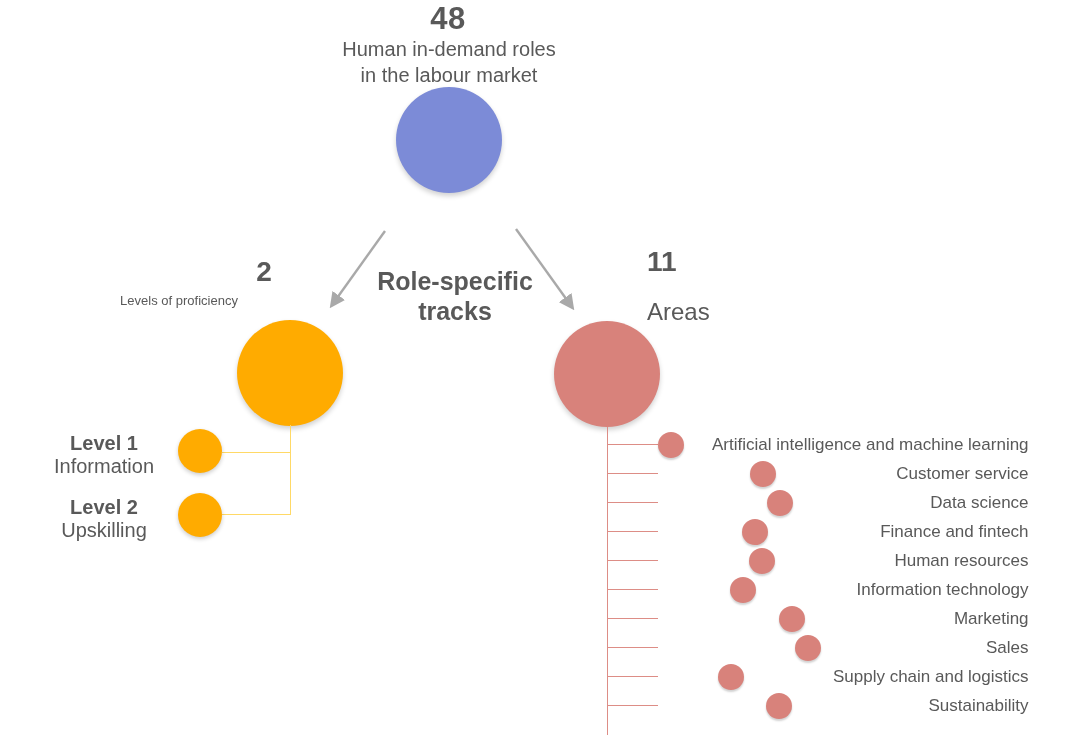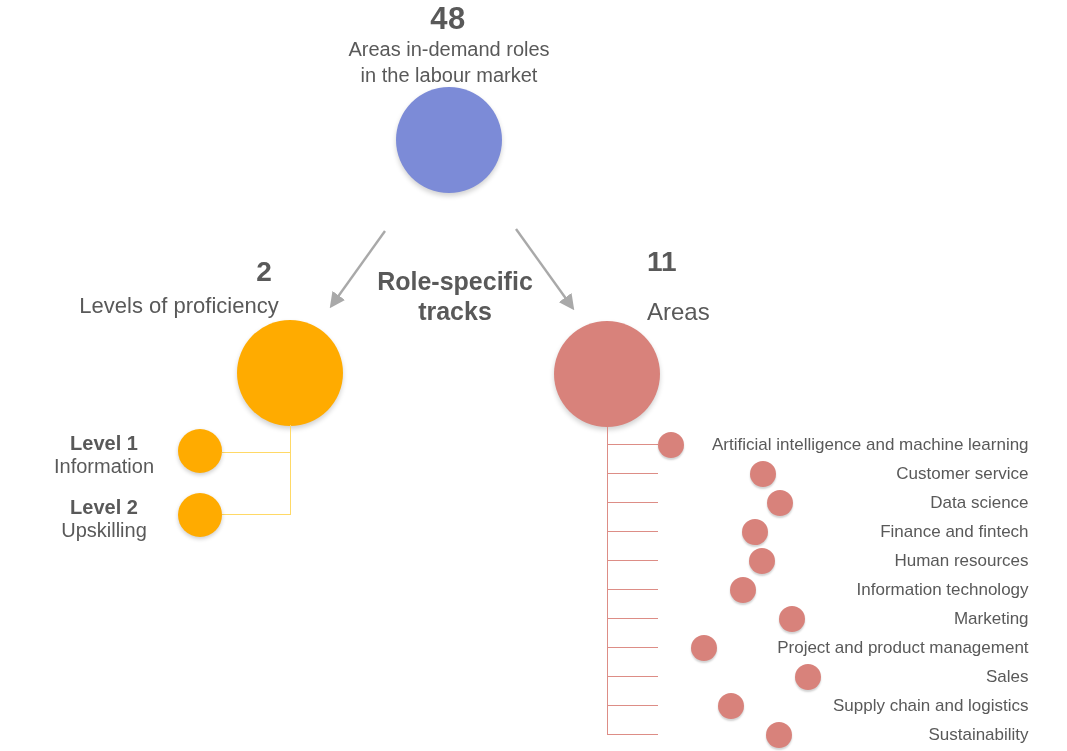--- a/index.html
+++ b/index.html
@@ -36,21 +36,21 @@
     font-size: 25px; font-weight: bold; line-height: 30px;
     text-align: center;
   }
 
   .left-count {
     left: 214px; top: 256px; width: 100px;
     font-size: 28px; font-weight: bold; text-align: center;
   }
   .left-label {
     left: 54px; top: 293px; width: 250px;
-    font-size: 22px; text-align: center;
+    font-size: 13px; text-align: center;
   }
   .level-block {
     width: 150px; text-align: center;
     font-size: 20px; line-height: 23px;
   }
   .level-block .level-title { font-weight: bold; }
   .level-1-block { left: 29px; top: 432px; }
   .level-2-block { left: 29px; top: 496px; }
   .small-orange {
     width: 44px; height: 44px; left: 178px;
@@ -109,21 +109,21 @@
       <marker id="ah" viewBox="0 0 10 10" refX="7.5" refY="5" markerWidth="6.5" markerHeight="6.5" orient="auto">
         <path class="ah" d="M0,0 L10,5 L0,10 z"></path>
       </marker>
     </defs>
     <line x1="385" y1="231" x2="332" y2="305" marker-end="url(#ah)"></line>
     <line x1="516" y1="229" x2="572" y2="307" marker-end="url(#ah)"></line>
   </svg>
 
   <div class="abs root-number">48</div>
   <div class="abs root-title">
-    <div>Areas in-demand roles</div>
+    <div>Human in-demand roles</div>
     <div>in the labour market</div>
   </div>
   <div class="circle big-circle root-circle"></div>
 
   <div class="abs center-label">
     <div>Role-specific</div>
     <div>tracks</div>
   </div>
 
   <div class="abs left-count">2</div>
@@ -187,25 +187,20 @@
     <div class="dot"></div>
     <div class="area-label">Information technology</div>
   </div>
 
   <div class="area-row">
     <div class="spoke"></div>
     <div class="dot"></div>
     <div class="area-label">Marketing</div>
   </div>
 
-  <div class="area-row">
-    <div class="spoke"></div>
-    <div class="dot"></div>
-    <div class="area-label">Project and product management</div>
-  </div>
 
   <div class="area-row">
     <div class="spoke"></div>
     <div class="dot"></div>
     <div class="area-label">Sales</div>
   </div>
 
   <div class="area-row">
     <div class="spoke"></div>
     <div class="dot"></div>

